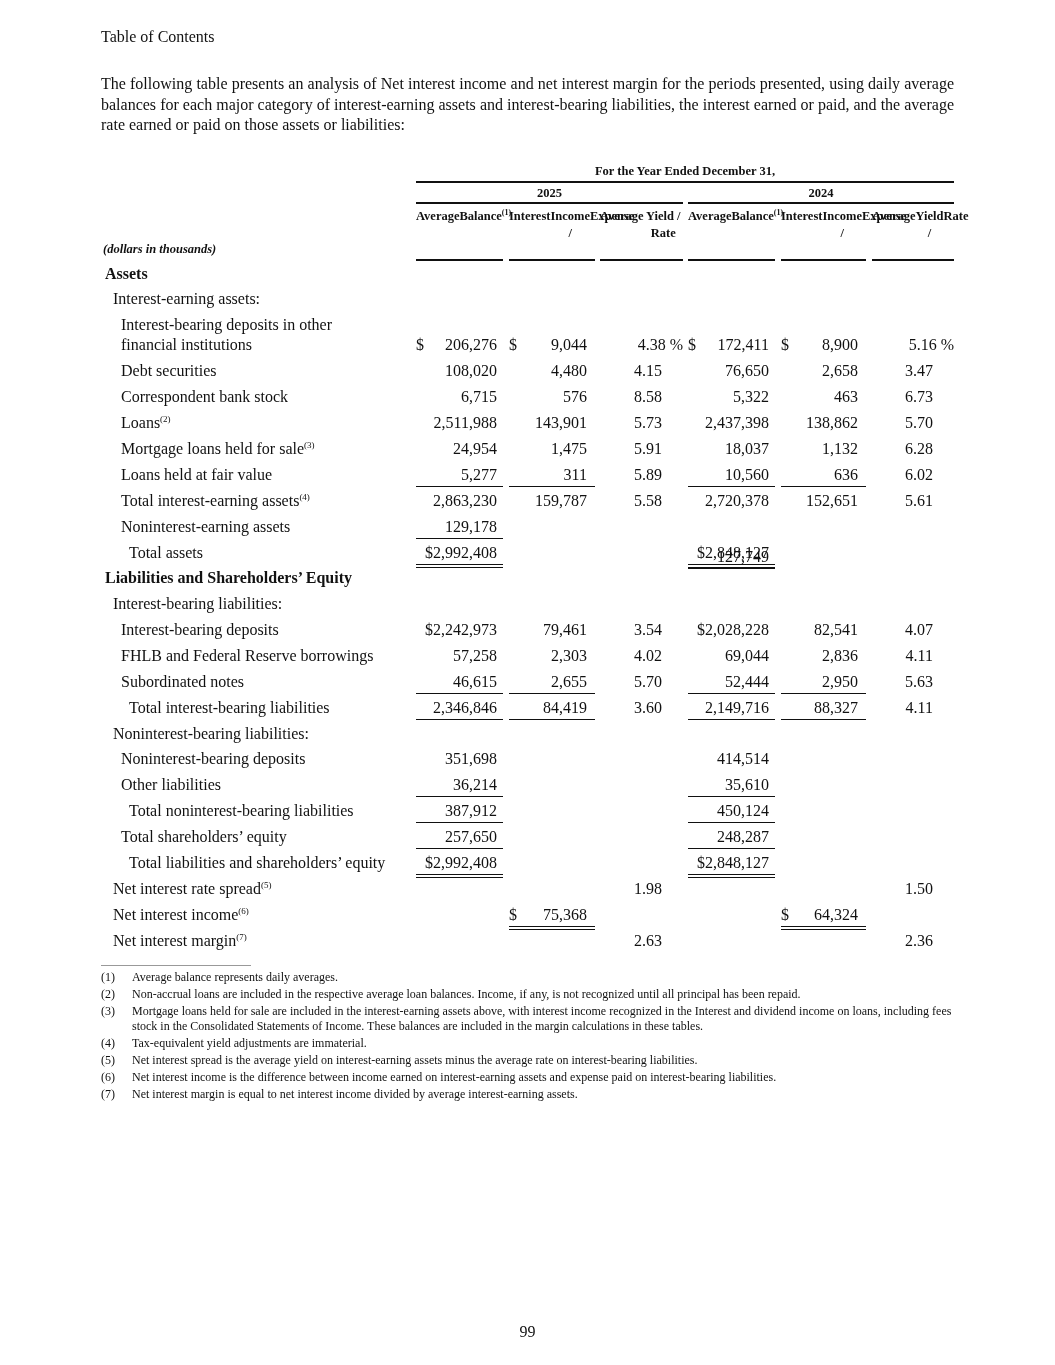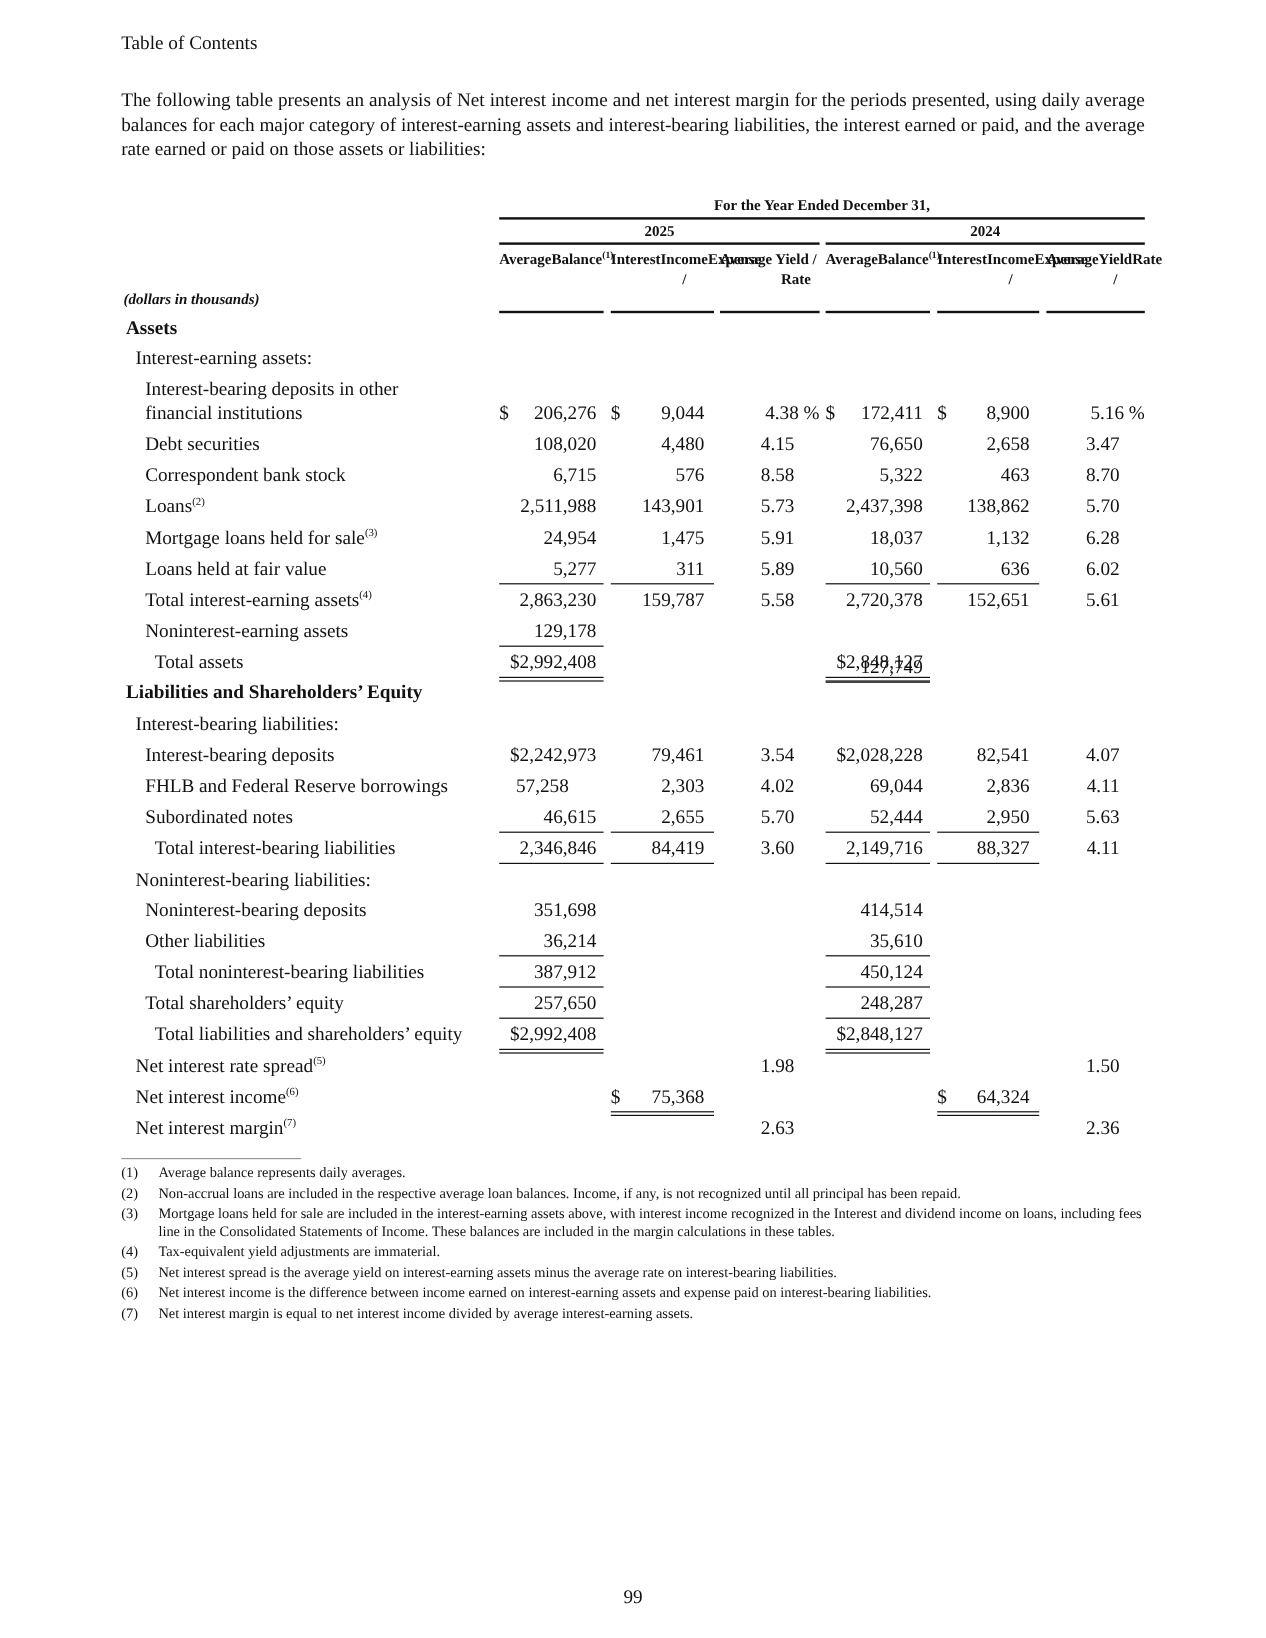--- a/index.html
+++ b/index.html
@@ -91,21 +91,21 @@
     <div class="cell" style="left: 600px; width: 83px; top: 361px; height: 21px;"><span style="padding-right: 21px;">4.15</span></div>
     <div class="cell" style="left: 688px; width: 87px; top: 361px; height: 21px;"><span style="padding-right: 6px;">76,650</span></div>
     <div class="cell" style="left: 781px; width: 85px; top: 361px; height: 21px;"><span style="padding-right: 8px; margin-top: 47px;">2,658</span></div>
     <div class="cell" style="left: 872px; width: 82px; top: 361px; height: 21px;"><span style="padding-right: 21px;">3.47</span></div>
     <div class="lbl" style="left: 121px; top: 387px;"><span>Correspondent bank stock</span></div>
     <div class="cell" style="left: 416px; width: 87px; top: 387px; height: 21px;"><span style="padding-right: 6px;">6,715</span></div>
     <div class="cell" style="left: 509px; width: 86px; top: 387px; height: 21px;"><span style="padding-right: 8px;">576</span></div>
     <div class="cell" style="left: 600px; width: 83px; top: 387px; height: 21px;"><span style="padding-right: 21px;">8.58</span></div>
     <div class="cell" style="left: 688px; width: 87px; top: 387px; height: 21px;"><span style="padding-right: 6px;">5,322</span></div>
     <div class="cell" style="left: 781px; width: 85px; top: 387px; height: 21px;"><span style="padding-right: 8px;">463</span></div>
-    <div class="cell" style="left: 872px; width: 82px; top: 387px; height: 21px;"><span style="padding-right: 21px;">8.70</span></div>
+    <div class="cell" style="left: 872px; width: 82px; top: 387px; height: 21px;"><span style="padding-right: 21px;">6.73</span></div>
     <div class="lbl" style="left: 121px; top: 413px;"><span>Loans</span><sup>(2)</sup></div>
     <div class="cell" style="left: 416px; width: 87px; top: 413px; height: 21px;"><span style="padding-right: 6px;">2,511,988</span></div>
     <div class="cell" style="left: 509px; width: 86px; top: 413px; height: 21px;"><span style="padding-right: 8px;">143,901</span></div>
     <div class="cell" style="left: 600px; width: 83px; top: 413px; height: 21px;"><span style="padding-right: 21px;">5.73</span></div>
     <div class="cell" style="left: 688px; width: 87px; top: 413px; height: 21px;"><span style="padding-right: 6px;">2,437,398</span></div>
     <div class="cell" style="left: 781px; width: 85px; top: 413px; height: 21px;"><span style="padding-right: 8px;">138,862</span></div>
     <div class="cell" style="left: 872px; width: 82px; top: 413px; height: 21px;"><span style="padding-right: 21px;">5.70</span></div>
     <div class="lbl" style="left: 121px; top: 439px;"><span>Mortgage loans held for sale</span><sup>(3)</sup></div>
     <div class="cell" style="left: 416px; width: 87px; top: 439px; height: 21px;"><span style="padding-right: 6px;">24,954</span></div>
     <div class="cell" style="left: 509px; width: 86px; top: 439px; height: 21px;"><span style="padding-right: 8px;">1,475</span></div>
@@ -136,21 +136,21 @@
     <div class="lbl bold" style="left: 105px; top: 568px;"><span>Liabilities and Shareholders’ Equity</span></div>
     <div class="lbl" style="left: 113px; top: 594px;"><span>Interest-bearing liabilities:</span></div>
     <div class="lbl" style="left: 121px; top: 620px;"><span>Interest-bearing deposits</span></div>
     <div class="cell" style="left: 416px; width: 87px; top: 620px; height: 21px;"><span style="padding-right: 6px;">$2,242,973</span></div>
     <div class="cell" style="left: 509px; width: 86px; top: 620px; height: 21px;"><span style="padding-right: 8px;">79,461</span></div>
     <div class="cell" style="left: 600px; width: 83px; top: 620px; height: 21px;"><span style="padding-right: 21px;">3.54</span></div>
     <div class="cell" style="left: 688px; width: 87px; top: 620px; height: 21px;"><span style="padding-right: 6px;">$2,028,228</span></div>
     <div class="cell" style="left: 781px; width: 85px; top: 620px; height: 21px;"><span style="padding-right: 8px;">82,541</span></div>
     <div class="cell" style="left: 872px; width: 82px; top: 620px; height: 21px;"><span style="padding-right: 21px;">4.07</span></div>
     <div class="lbl" style="left: 121px; top: 646px;"><span>FHLB and Federal Reserve borrowings</span></div>
-    <div class="cell" style="left: 393px; width: 87px; top: 646px; height: 21px; text-align: right;"><span style="padding-right: 6px;">57,258</span></div>
+    <div class="cell" style="left: 416px; width: 87px; top: 646px; height: 21px; text-align: right;"><span style="padding-right: 6px;">57,258</span></div>
     <div class="cell" style="left: 509px; width: 86px; top: 646px; height: 21px;"><span style="padding-right: 8px;">2,303</span></div>
     <div class="cell" style="left: 600px; width: 83px; top: 646px; height: 21px;"><span style="padding-right: 21px;">4.02</span></div>
     <div class="cell" style="left: 688px; width: 87px; top: 646px; height: 21px;"><span style="padding-right: 6px;">69,044</span></div>
     <div class="cell" style="left: 781px; width: 85px; top: 646px; height: 21px;"><span style="padding-right: 8px;">2,836</span></div>
     <div class="cell" style="left: 872px; width: 82px; top: 646px; height: 21px;"><span style="padding-right: 21px;">4.11</span></div>
     <div class="lbl" style="left: 121px; top: 672px;"><span>Subordinated notes</span></div>
     <div class="cell ul" style="left: 416px; width: 87px; top: 672px; height: 21px;"><span style="padding-right: 6px;">46,615</span></div>
     <div class="cell ul" style="left: 509px; width: 86px; top: 672px; height: 21px;"><span style="padding-right: 8px;">2,655</span></div>
     <div class="cell" style="left: 600px; width: 83px; top: 672px; height: 21px;"><span style="padding-right: 21px;">5.70</span></div>
     <div class="cell ul" style="left: 688px; width: 87px; top: 672px; height: 21px;"><span style="padding-right: 6px;">52,444</span></div>
@@ -195,21 +195,21 @@
     <div class="fn" style="top: 970px;">
       <span class="num">(1)</span>
       <span class="txt">Average balance represents daily averages.</span>
     </div>
     <div class="fn" style="top: 987px;">
       <span class="num">(2)</span>
       <span class="txt">Non-accrual loans are included in the respective average loan balances. Income, if any, is not recognized until all principal has been repaid.</span>
     </div>
     <div class="fn" style="top: 1004px;">
       <span class="num">(3)</span>
-      <span class="txt">Mortgage loans held for sale are included in the interest-earning assets above, with interest income recognized in the Interest and dividend income on loans, including fees line in the Consolidated Statements of Income. These balances are included in the margin calculations in these tables.</span>
+      <span class="txt">Mortgage loans held for sale are included in the interest-earning assets above, with interest income recognized in the Interest and dividend income on loans, including fees stock in the Consolidated Statements of Income. These balances are included in the margin calculations in these tables.</span>
     </div>
     <div class="fn" style="top: 1036px;">
       <span class="num">(4)</span>
       <span class="txt">Tax-equivalent yield adjustments are immaterial.</span>
     </div>
     <div class="fn" style="top: 1053px;">
       <span class="num">(5)</span>
       <span class="txt">Net interest spread is the average yield on interest-earning assets minus the average rate on interest-bearing liabilities.</span>
     </div>
     <div class="fn" style="top: 1070px;">

